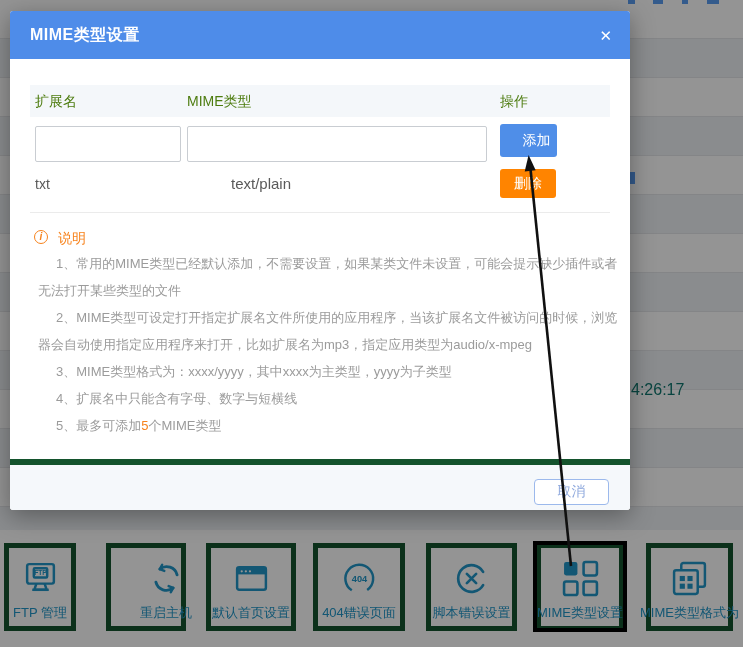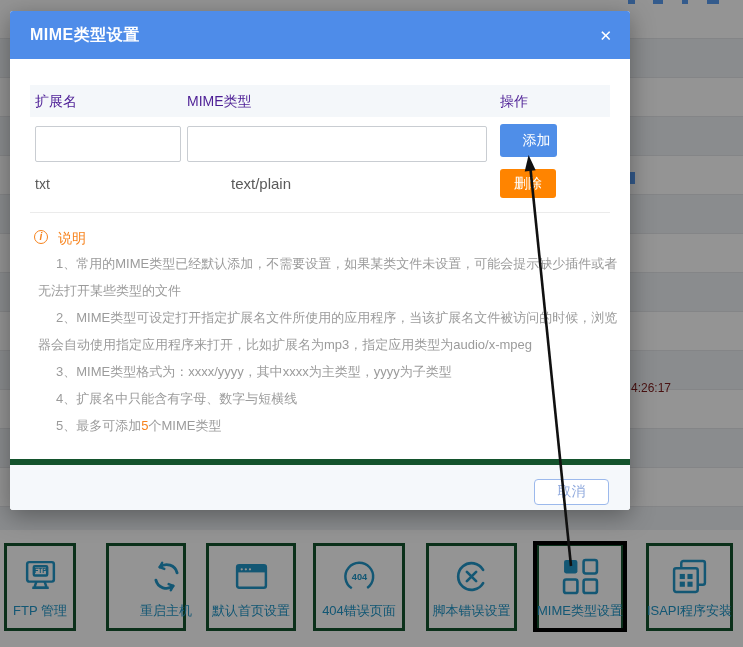--- a/index.html
+++ b/index.html
@@ -10,26 +10,26 @@
     background:#fff;
   }
 
   
   #bg-page { position:absolute; inset:0; background:#fff; }
   #bg-rows { position:absolute; left:0; top:0; width:743px; height:530px; overflow:hidden; }
   .bg-row { height:39px; background:#ffffff; border-bottom:1px solid #e3e6e9; }
   .bg-row.alt { background:#eef1f4; }
   .bg-frag { position:absolute; top:0; height:4px; background:var(--frag_blue); }
   #bg-bluebit { position:absolute; left:626px; top:172px; width:9px; height:12px; background:var(--frag_blue); }
-  #bg-time { position:absolute; left:631px; top:381px; font-size:12px; color:#7f1d1d; }
+  #bg-time { position:absolute; left:631px; top:381px; font-size:16px; color:#0f766e; }
 
   
   .tool-card {
     position:absolute; top:543px; height:88px;
-    background:#fff; border:3px solid #14532d;
+    background:#fff; border:5px solid #14532d;
     display:flex; flex-direction:column; align-items:center;
     padding-top:12px;
   }
   .tool-card svg { width:37px; height:37px; color:var(--icon_teal); flex:none; }
   .tool-card .card-label { margin-top:7px; font-size:13px; color:var(--icon_teal); white-space:nowrap;text-align:center; }
 
   
   #overlay { position:absolute; inset:0; background:rgba(0,0,0,0.42); z-index:10; }
 
   
@@ -44,21 +44,21 @@
     display:flex; align-items:center; justify-content:space-between;
     padding:0 18px 0 20px;
   }
   .modal-title { color:#fff; font-size:16px; font-weight:600; letter-spacing:0.5px; }
   .modal-close { color:#fff; font-size:15px; font-weight:700; cursor:pointer; line-height:1; }
 
   .thead {
     position:absolute; left:20px; top:74px; width:580px; height:32px;
     background:#f4f7fa;
   }
-  .thead span { position:absolute; top:0; line-height:32px; font-size:14px; color:#4c1d95; }
+  .thead span { position:absolute; top:0; line-height:32px; font-size:14px; color:#4d7c0f; }
   .th-ext  { left:5px; }
   .th-mime { left:157px; }
   .th-op   { left:470px; }
 
   .txt-input {
     position:absolute; top:115px; height:36px;
     border:1px solid #c9cdd2; border-radius:2px; background:#fff;
     font-size:13px; color:#333; padding:0 8px; outline:none;
     font-family:inherit;
   }
@@ -193,21 +193,21 @@
 
   <div class="tool-card" style="left:646px;width:87px;">
     <svg viewBox="0 0 36 36" fill="none" stroke="currentColor" stroke-width="2.4">
       <rect x="10" y="3" width="23" height="23" rx="2"></rect>
       <rect x="3" y="10" width="23" height="23" rx="2" fill="#fff"></rect>
       <rect x="8.5" y="15.5" width="5" height="5" fill="currentColor" stroke="none"></rect>
       <rect x="16" y="15.5" width="5" height="5" fill="currentColor" stroke="none"></rect>
       <rect x="8.5" y="23" width="5" height="5" fill="currentColor" stroke="none"></rect>
       <rect x="16" y="23" width="5" height="5" fill="currentColor" stroke="none"></rect>
     </svg>
-    <span class="card-label">ISAPI程序安装</span>
+    <span class="card-label">MIME类型格式为</span>
   </div>
 </div>
 
 <div id="overlay"></div>
 
 <div id="modal">
   <div class="modal-header">
     <span class="modal-title">MIME类型设置</span>
     <span class="modal-close">✕</span>
   </div>

